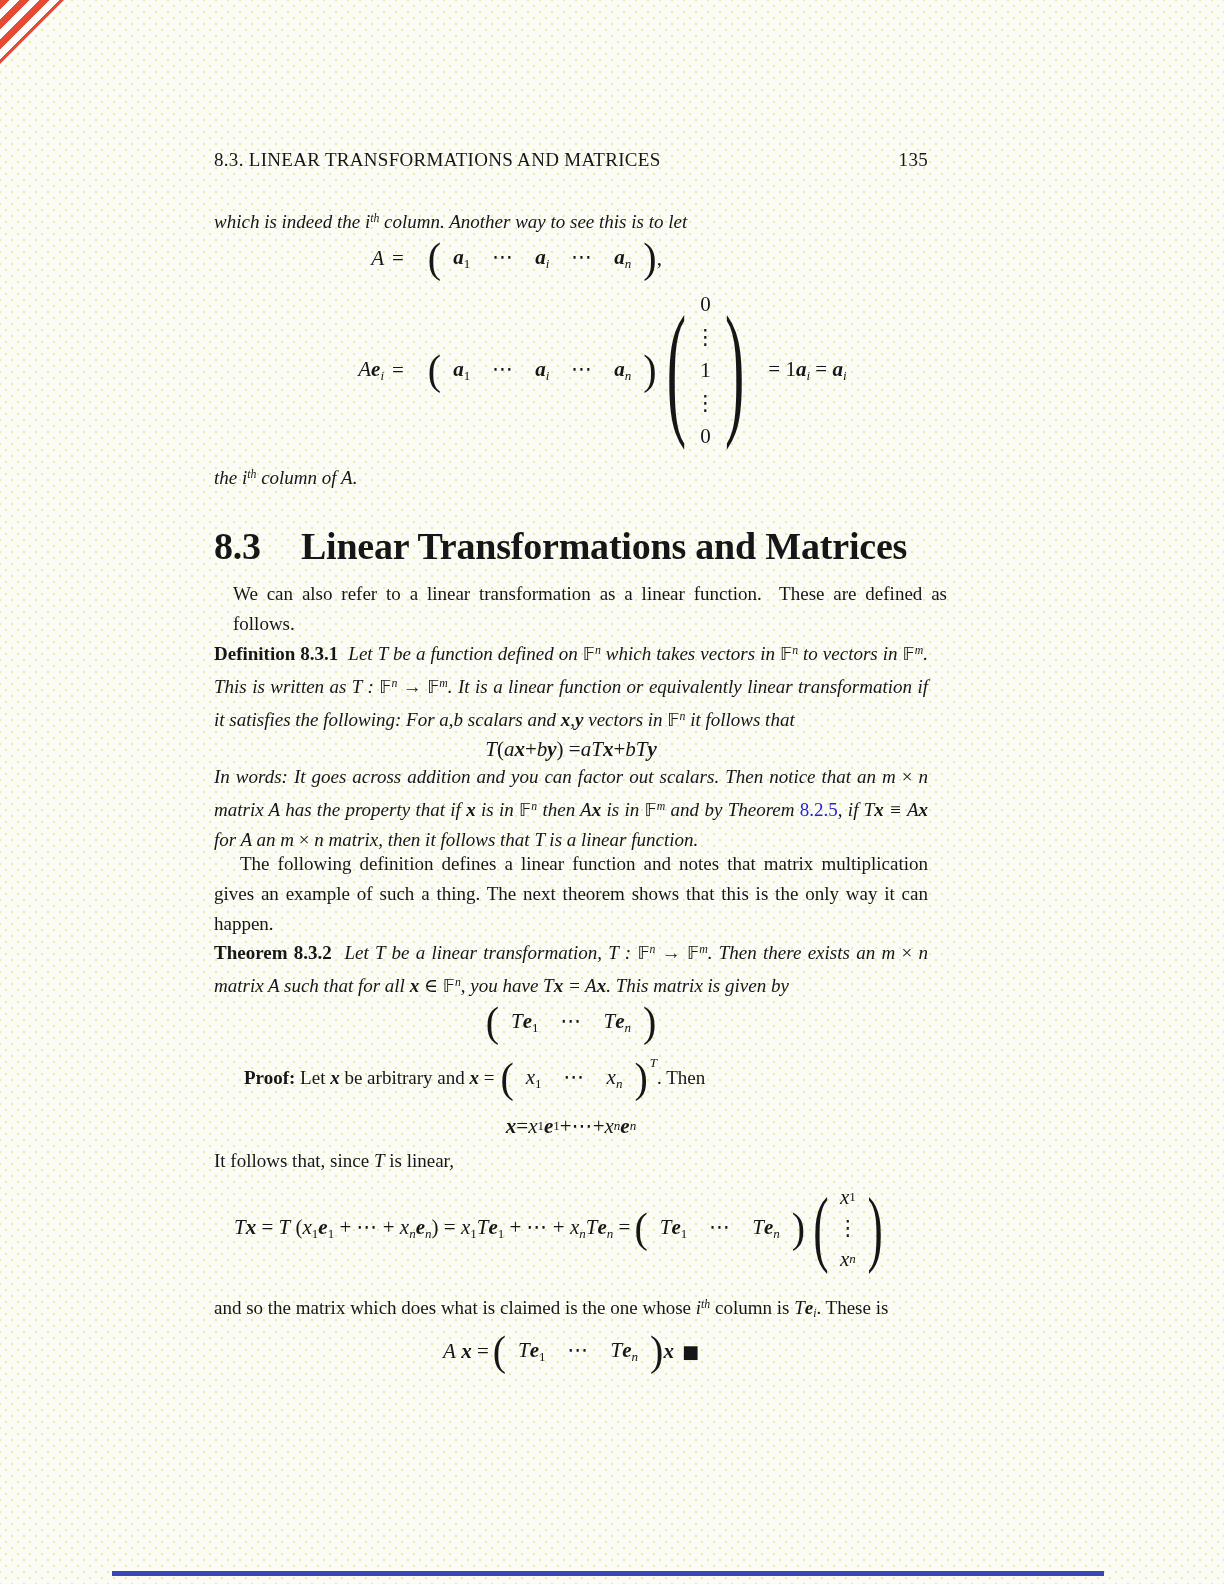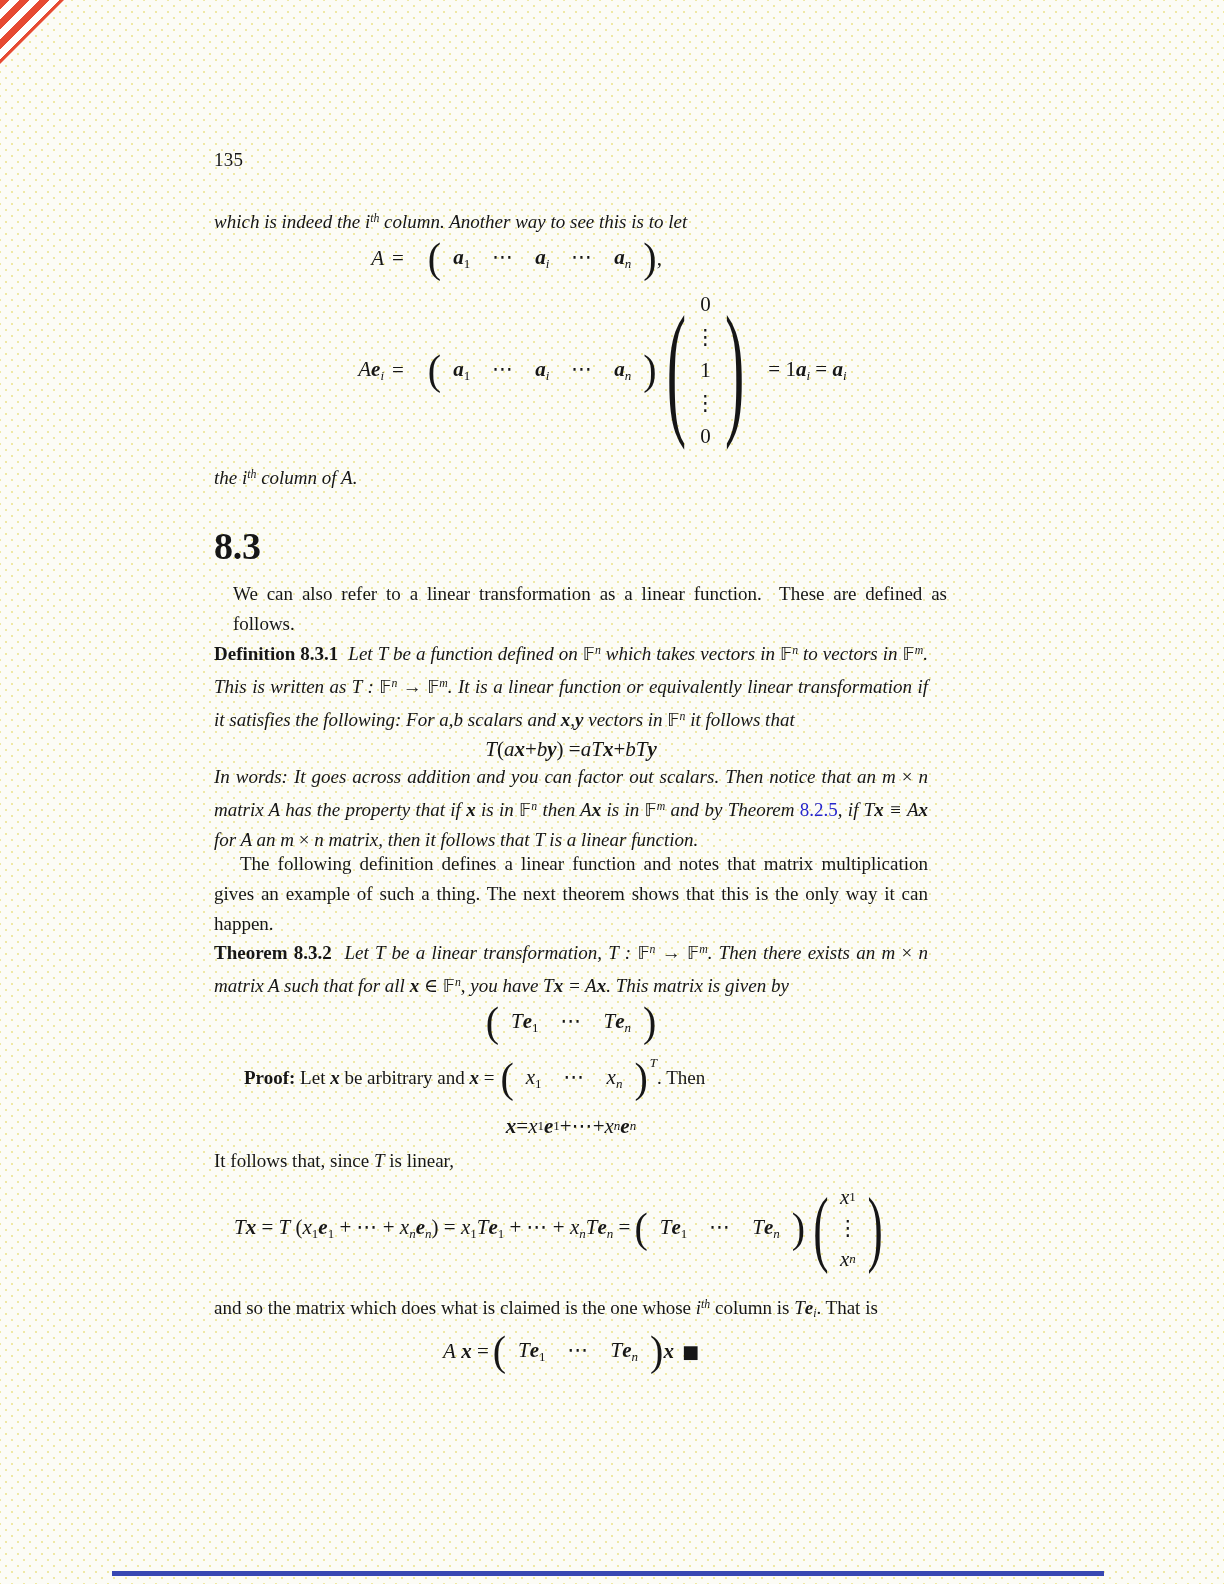--- a/index.html
+++ b/index.html
@@ -52,20 +52,21 @@
   }
   .bottomrule{position:absolute;top:1571px;left:112px;width:992px;height:5px;background:#3847b2;}
   .qed{font-family:"DejaVu Sans",sans-serif;font-size:18px;margin-left:8px;}
 </style>
 </head>
 <body>
 
 <div class="corner"></div>
 
 <div class="abs header" style="top:149px;">
+  <span>8.3.  LINEAR TRANSFORMATIONS AND MATRICES</span>
   <span>135</span>
 </div>
 
 <p class="abs" style="top:204px;"><span class="i">which is indeed the </span><span class="i">i</span><span class="supi">th</span><span class="i"> column. Another way to see this is to let</span></p>
 
 <div class="display" style="top:238px;height:48px;">
   <div class="drow" style="padding-left:124px;">
     <span class="lhs"><span class="i">A</span></span>
     <span class="rel">=</span>
     <span class="mrow">
@@ -108,20 +109,21 @@
       <span class="paren p-tall">)</span>
     </span>
     <span style="margin-left:24px;"><span>= 1</span><span class="bi">a</span><span class="subi">i</span><span> = </span><span class="bi">a</span><span class="subi">i</span></span>
   </div>
 </div>
 
 <p class="abs" style="top:460px;"><span class="i">the </span><span class="i">i</span><span class="supi">th</span><span class="i"> column of A.</span></p>
 
 <div class="abs heading" style="top:524px;">
   <span class="num">8.3</span>
+  <span>Linear Transformations and Matrices</span>
 </div>
 
 <p class="abs" style="top:579px;margin-left:19px;"><span>We can also refer to a linear transformation as a linear function.&nbsp; These are defined as follows.</span></p>
 
 <p class="abs" style="top:636px;"><span class="b">Definition 8.3.1</span><span class="i">&nbsp; Let T be a function defined on </span><span class="bb">𝔽</span><span class="supi">n</span><span class="i"> which takes vectors in </span><span class="bb">𝔽</span><span class="supi">n</span><span class="i"> to vectors in </span><span class="bb">𝔽</span><span class="supi">m</span><span class="i">. This is written as T : </span><span class="bb">𝔽</span><span class="supi">n</span><span> → </span><span class="bb">𝔽</span><span class="supi">m</span><span class="i">. It is a linear function or equivalently linear transformation if it satisfies the following: For a,b scalars and </span><span class="bi">x</span><span class="i">,</span><span class="bi">y</span><span class="i"> vectors in </span><span class="bb">𝔽</span><span class="supi">n</span><span class="i"> it follows that</span></p>
 
 <div class="display dcenter" style="top:734px;height:30px;">
     <span class="i">T</span>
     <span> (</span>
     <span class="i">a</span>
@@ -205,21 +207,21 @@
           <div class="colcell">
             <span class="i">x</span>
             <span class="subi">n</span>
           </div>
         </span>
       <span class="paren p-mid">)</span>
     </span>
   </div>
 </div>
 
-<p class="abs" style="top:1290px;"><span>and so the matrix which does what is claimed is the one whose </span><span class="i">i</span><span class="supi">th</span><span> column is </span><span class="i">T</span><span class="bi">e</span><span class="subi">i</span><span>. That is</span></p>
+<p class="abs" style="top:1290px;"><span>and so the matrix which does what is claimed is the one whose </span><span class="i">i</span><span class="supi">th</span><span> column is </span><span class="i">T</span><span class="bi">e</span><span class="subi">i</span><span>. These is</span></p>
 
 <div class="display dcenter" style="top:1326px;height:50px;">
   <span><span class="i">A</span><span> </span><span class="bi">x</span><span> = </span></span>
   <span class="mrow" style="margin-left:4px;">
     <span class="paren p-row">(</span>
     <span class="rowcells"><span class="i">T</span><span class="bi">e</span><span class="sub">1</span><span class="dots gap">⋯</span><span class="i gap">T</span><span class="bi">e</span><span class="subi">n</span></span>
     <span class="paren p-row">)</span>
   </span>
   <span><span> </span><span class="bi">x</span></span>
   <span class="qed">■</span>

